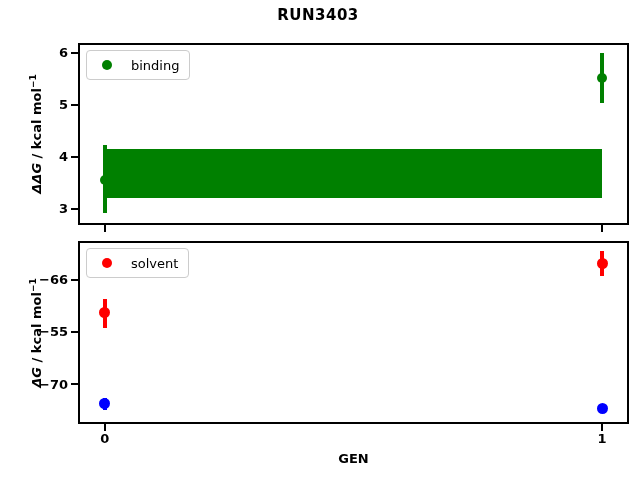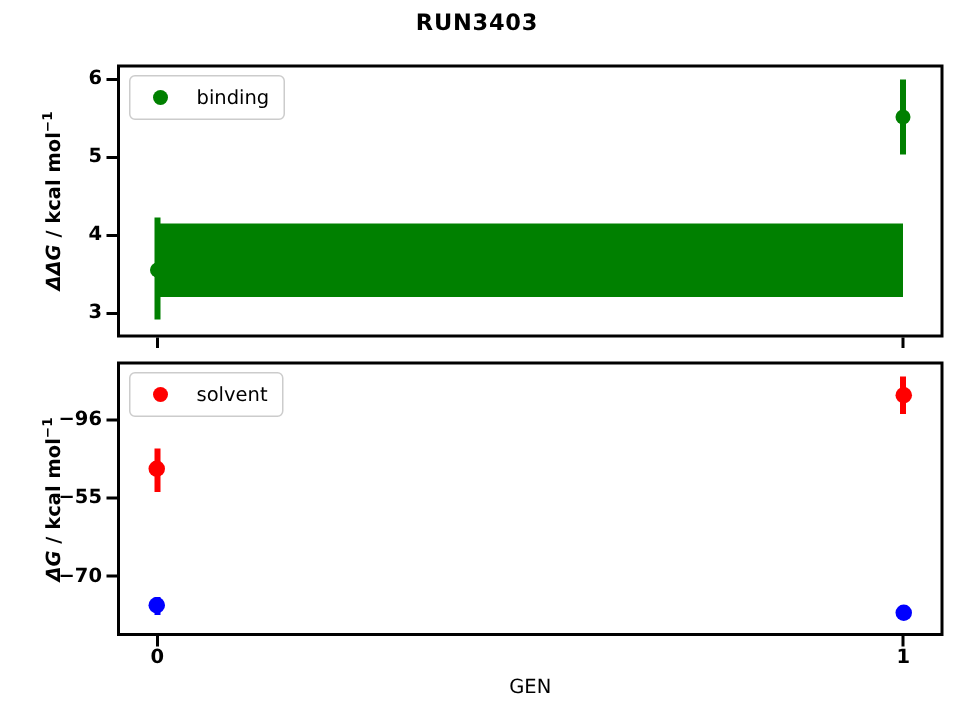--- a/index.html
+++ b/index.html
@@ -45,21 +45,21 @@
     position: absolute; left: -44px; top: 50%;
     transform: translate(-50%, -50%) rotate(-90deg);
     white-space: nowrap;
     font-size: 13px; font-weight: bold;
   }
   .ylabel .math-part { font-style: italic; }
   .ylabel sup { font-size: 9px; }
   .xlabel {
     position: absolute; top: calc(100% + 29px); left: 50%;
     transform: translateX(-50%);
-    font-size: 13px; font-weight: normal;
+    font-size: 13px; font-weight: bold;
   }
   .legend {
     position: absolute; left: 6px; top: 5px;
     background: rgba(255,255,255,0.85);
     border: 1px solid #cccccc;
     border-radius: 4px;
     padding: 3px 10px 3px 3px;
     z-index: 5;
   }
   .legend-row { display: flex; align-items: center; height: 22px; }
@@ -124,21 +124,21 @@
     <div class="xlabel">GEN</div>
     <div class="legend">
       <div class="legend-row">
         <span class="legend-swatch">
             <span class="legend-dot" style="background: rgb(255, 0, 0);"></span>
           </span>
         <span class="legend-label">solvent</span>
       </div>
     </div>
   <div class="ytick-mark" style="top: 35.8377px;"></div>
-      <div class="ytick-label" style="top: 28.8377px;">−96</div>
+      <div class="ytick-label" style="top: 28.8377px;">−66</div>
       <div class="ytick-mark" style="top: 87.7217px;"></div>
       <div class="ytick-label" style="top: 80.7217px;">−55</div>
       <div class="ytick-mark" style="top: 139.606px;"></div>
       <div class="ytick-label" style="top: 134px;">−70</div>
       <div class="xtick-mark" style="left: 23.8636px;"></div>
       <div class="xtick-label" style="left: 24.8636px;">0</div>
       <div class="xtick-mark" style="left: 521.136px;"></div>
       <div class="xtick-label" style="left: 522.136px;">1</div>
     </div>
 

